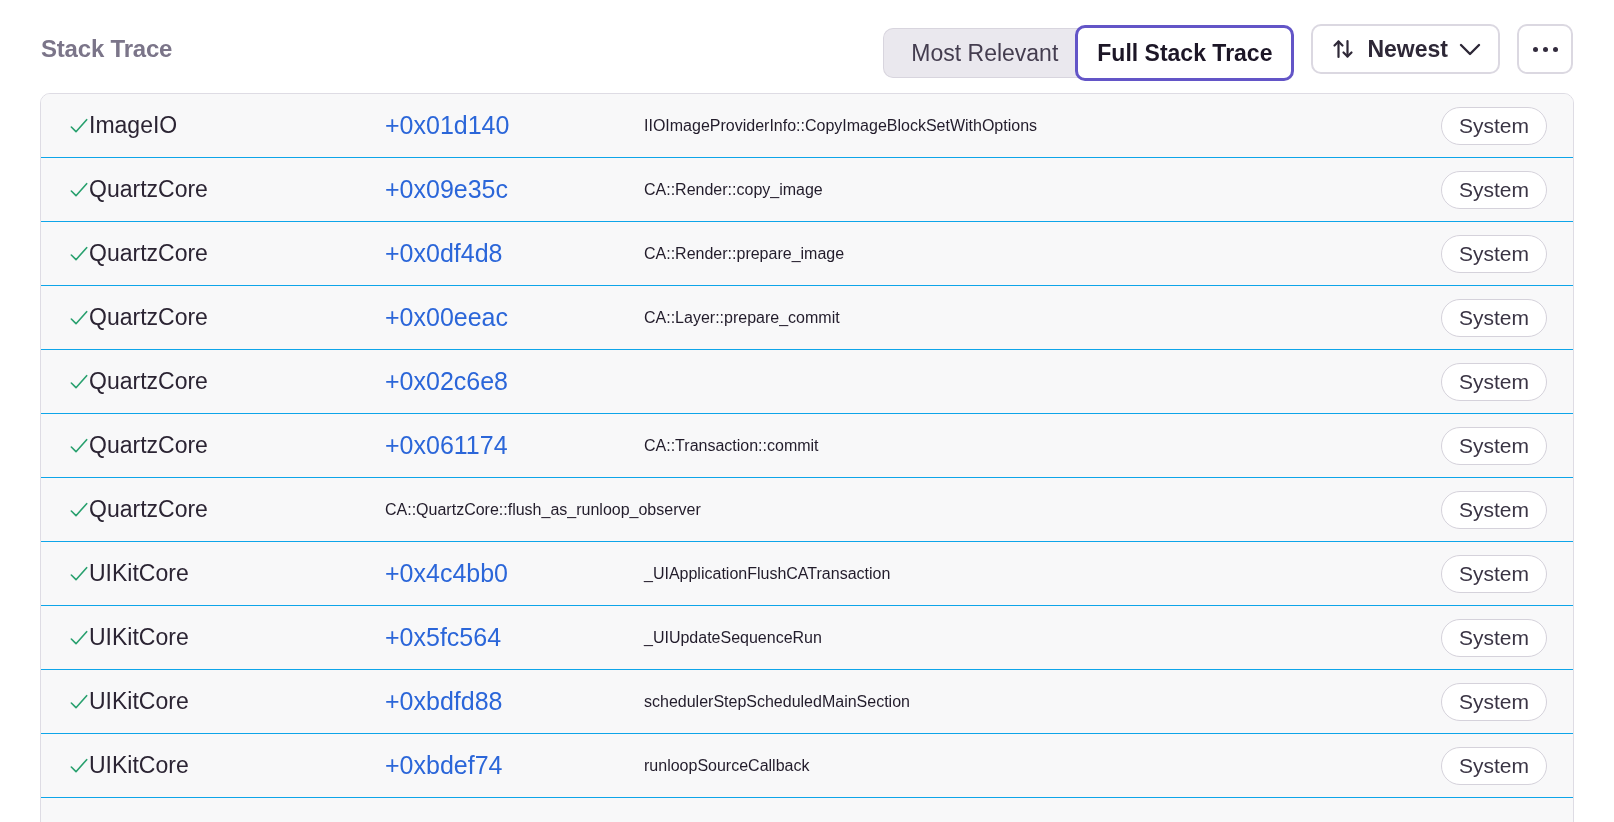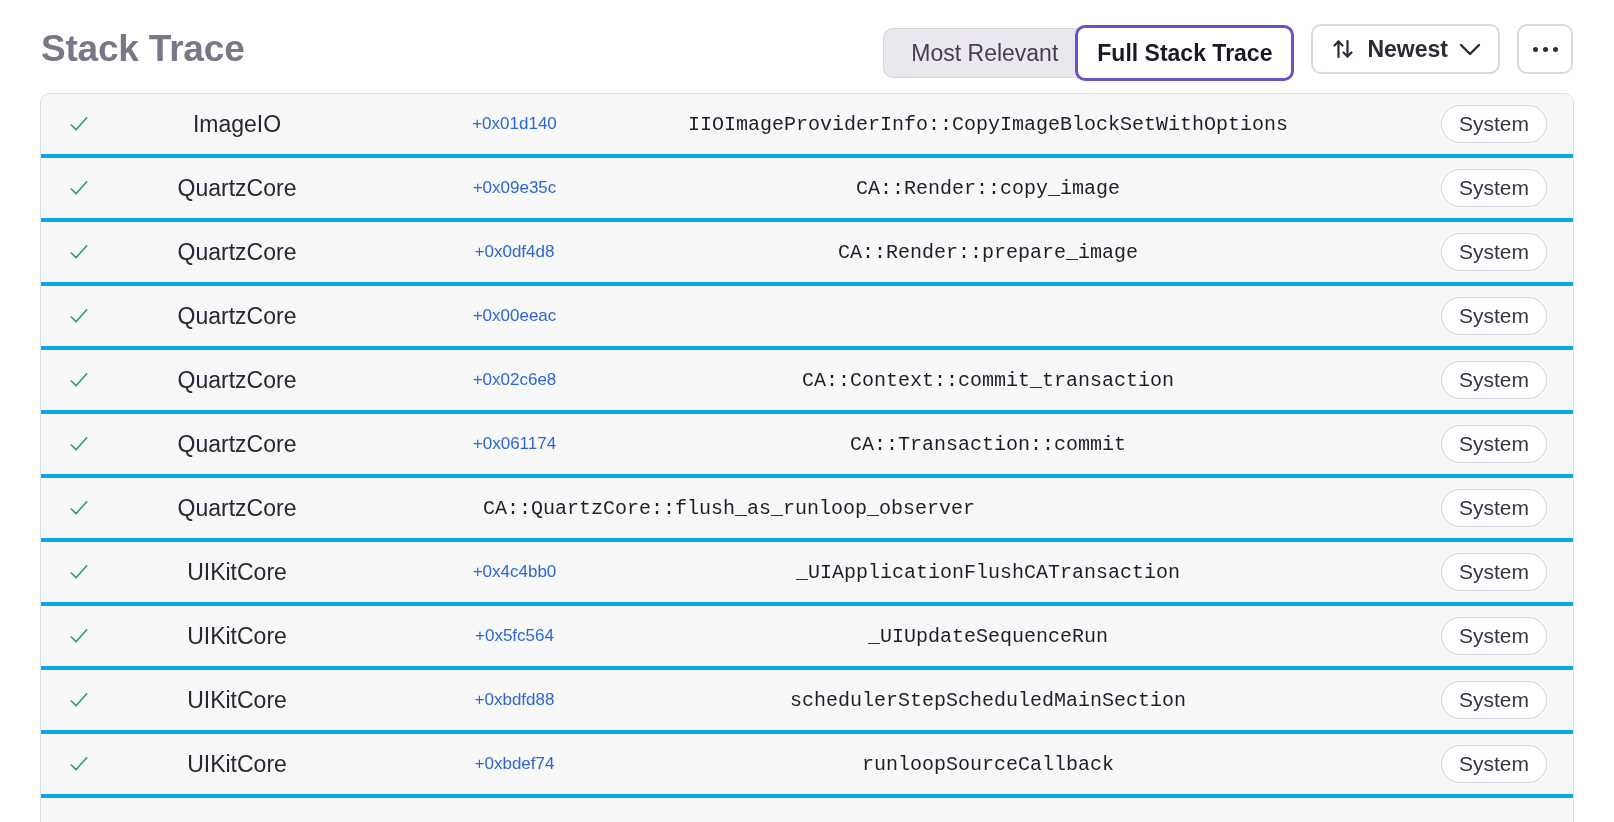--- a/index.html
+++ b/index.html
@@ -11,21 +11,21 @@
   }
   .page { width: 1614px; height: 822px; overflow: hidden; }
 
   
   .header {
     display: flex; align-items: center; justify-content: space-between;
     padding: 24px 41px 0 41px;
     height: 74px;
   }
   .page-title {
-    font-size: 37px; font-weight: bold; color: #7b7589; letter-spacing: -0.2px;
+    font-size: 24px; font-weight: bold; color: #7b7589; letter-spacing: -0.2px;
   }
   .controls { display: flex; align-items: center; gap: 17px; }
 
   .segmented { display: flex; align-items: center; }
   .seg-btn {
     height: 50px; display: flex; align-items: center;
     font-size: 23px; cursor: pointer; background: #eae8ee;
     border: 1px solid #d8d5de; color: #443d4f;
     padding: 0 27px; border-radius: 10px 0 0 10px; border-right: none; margin-top: 8px;
   }
@@ -56,43 +56,41 @@
     margin: 19px 40px 0 40px;
     border: 1px solid #dedce4;
     border-radius: 10px;
     background: #f8f8f9;
     overflow: hidden;
   }
   .trace-row {
     display: flex; align-items: center;
     min-height: 64px;
     padding: 8px 0;
-    border-bottom: 4px solid #0ea5e9;
+    border-bottom: 1px solid #0ea5e9;
     background: #f8f8f9;
     cursor: pointer;
-    text-align: center;
   }
   .col-check {
     width: 48px; padding-left: 28px; flex: none;
     display: flex; align-items: center;
   }
   .col-module {
     width: 296px; flex: none;
     font-size: 23px; color: #2b2433;
   }
   .col-offset {
     width: 259px; flex: none;
-    font-size: 17px; color: #2b66d9; text-decoration: none;
+    font-size: 25px; color: #2b66d9; text-decoration: none;
   }
   .col-function {
     flex: 1 1 auto; max-width: 672px;
-    font-family: Liberation Mono, monospace;
-    font-size: 20px; color: #221c2b; line-height: 1.35;
+    font-family: Liberation Sans, sans-serif;
+    font-size: 16px; color: #221c2b; line-height: 1.35;
     word-break: break-all;
-    margin-left: 8px;
   }
   .col-badge-slot { margin-left: auto; padding-right: 26px; flex: none; }
   .badge {
     display: flex; align-items: center;
     height: 38px; padding: 12px 17px;
     border: 1px solid #d5d2db; border-radius: 20px;
     background: #ffffff; font-size: 21px; color: #3a3444;
   }
   .trace-spacer { height: 40px; background: #f8f8f9; }
 </style>
@@ -182,34 +180,34 @@
   </div>
 
   <div class="trace-row">
     <span class="col-check">
       <svg class="icon-svg" width="30" height="26" viewBox="0 0 30 26" fill="none" stroke="#28a06e" stroke-width="2.4" stroke-linecap="round" stroke-linejoin="round">
         <path d="M3.5 14.5 L10.5 21.5 L26.5 3.5"></path>
       </svg>
     </span>
     <span class="col-module">QuartzCore</span>
     <a class="col-offset">+0x00eeac</a>
+    <span class="col-function">CA::Layer::prepare_commit</span>
     <span class="col-badge-slot">
       <span class="badge">System</span>
     </span>
   </div>
 
   <div class="trace-row">
     <span class="col-check">
       <svg class="icon-svg" width="30" height="26" viewBox="0 0 30 26" fill="none" stroke="#28a06e" stroke-width="2.4" stroke-linecap="round" stroke-linejoin="round">
         <path d="M3.5 14.5 L10.5 21.5 L26.5 3.5"></path>
       </svg>
     </span>
     <span class="col-module">QuartzCore</span>
     <a class="col-offset">+0x02c6e8</a>
-    <span class="col-function">CA::Context::commit_transaction</span>
     <span class="col-badge-slot">
       <span class="badge">System</span>
     </span>
   </div>
 
   <div class="trace-row">
     <span class="col-check">
       <svg class="icon-svg" width="30" height="26" viewBox="0 0 30 26" fill="none" stroke="#28a06e" stroke-width="2.4" stroke-linecap="round" stroke-linejoin="round">
         <path d="M3.5 14.5 L10.5 21.5 L26.5 3.5"></path>
       </svg>

